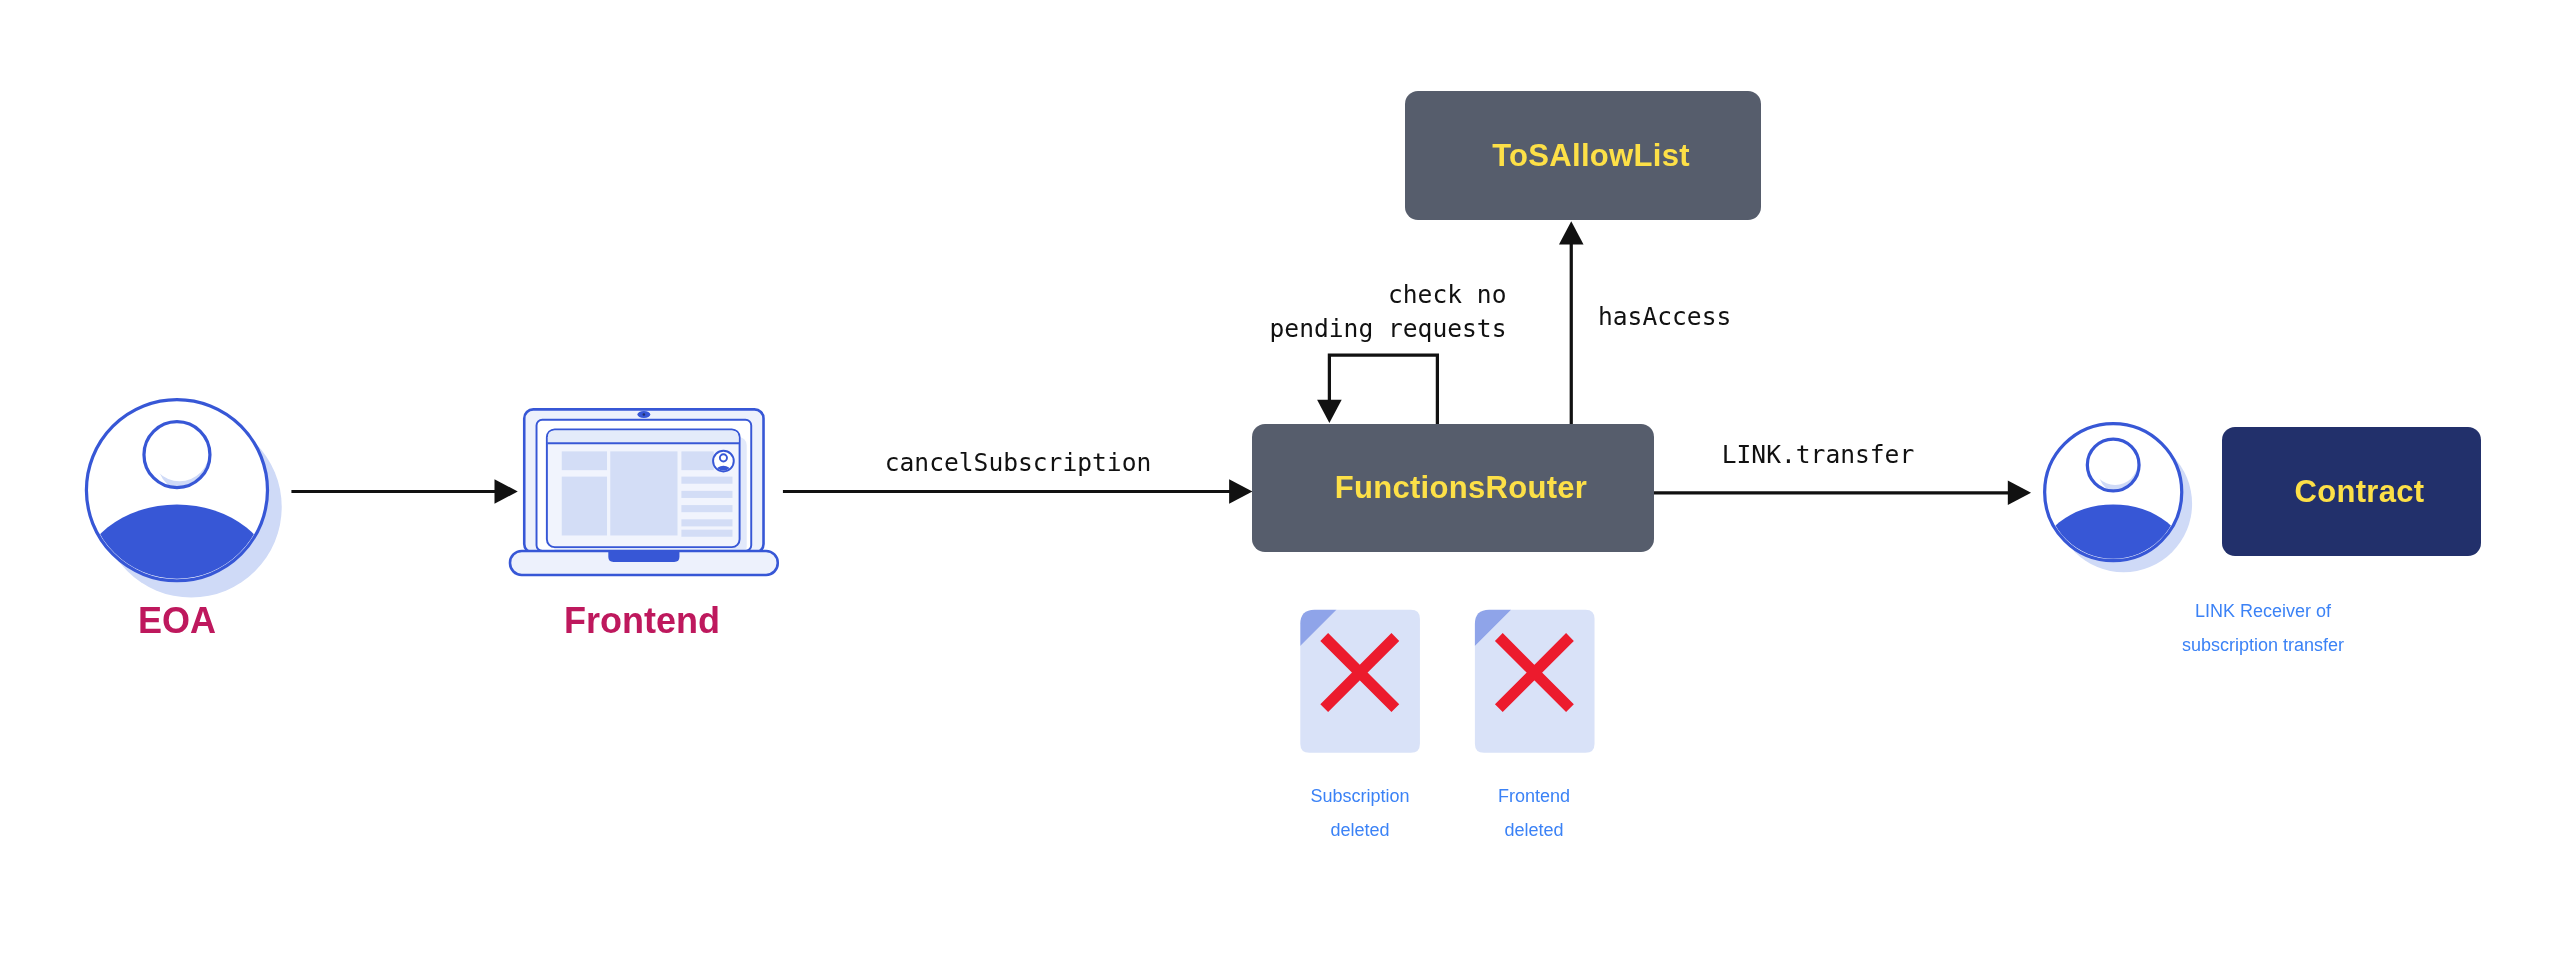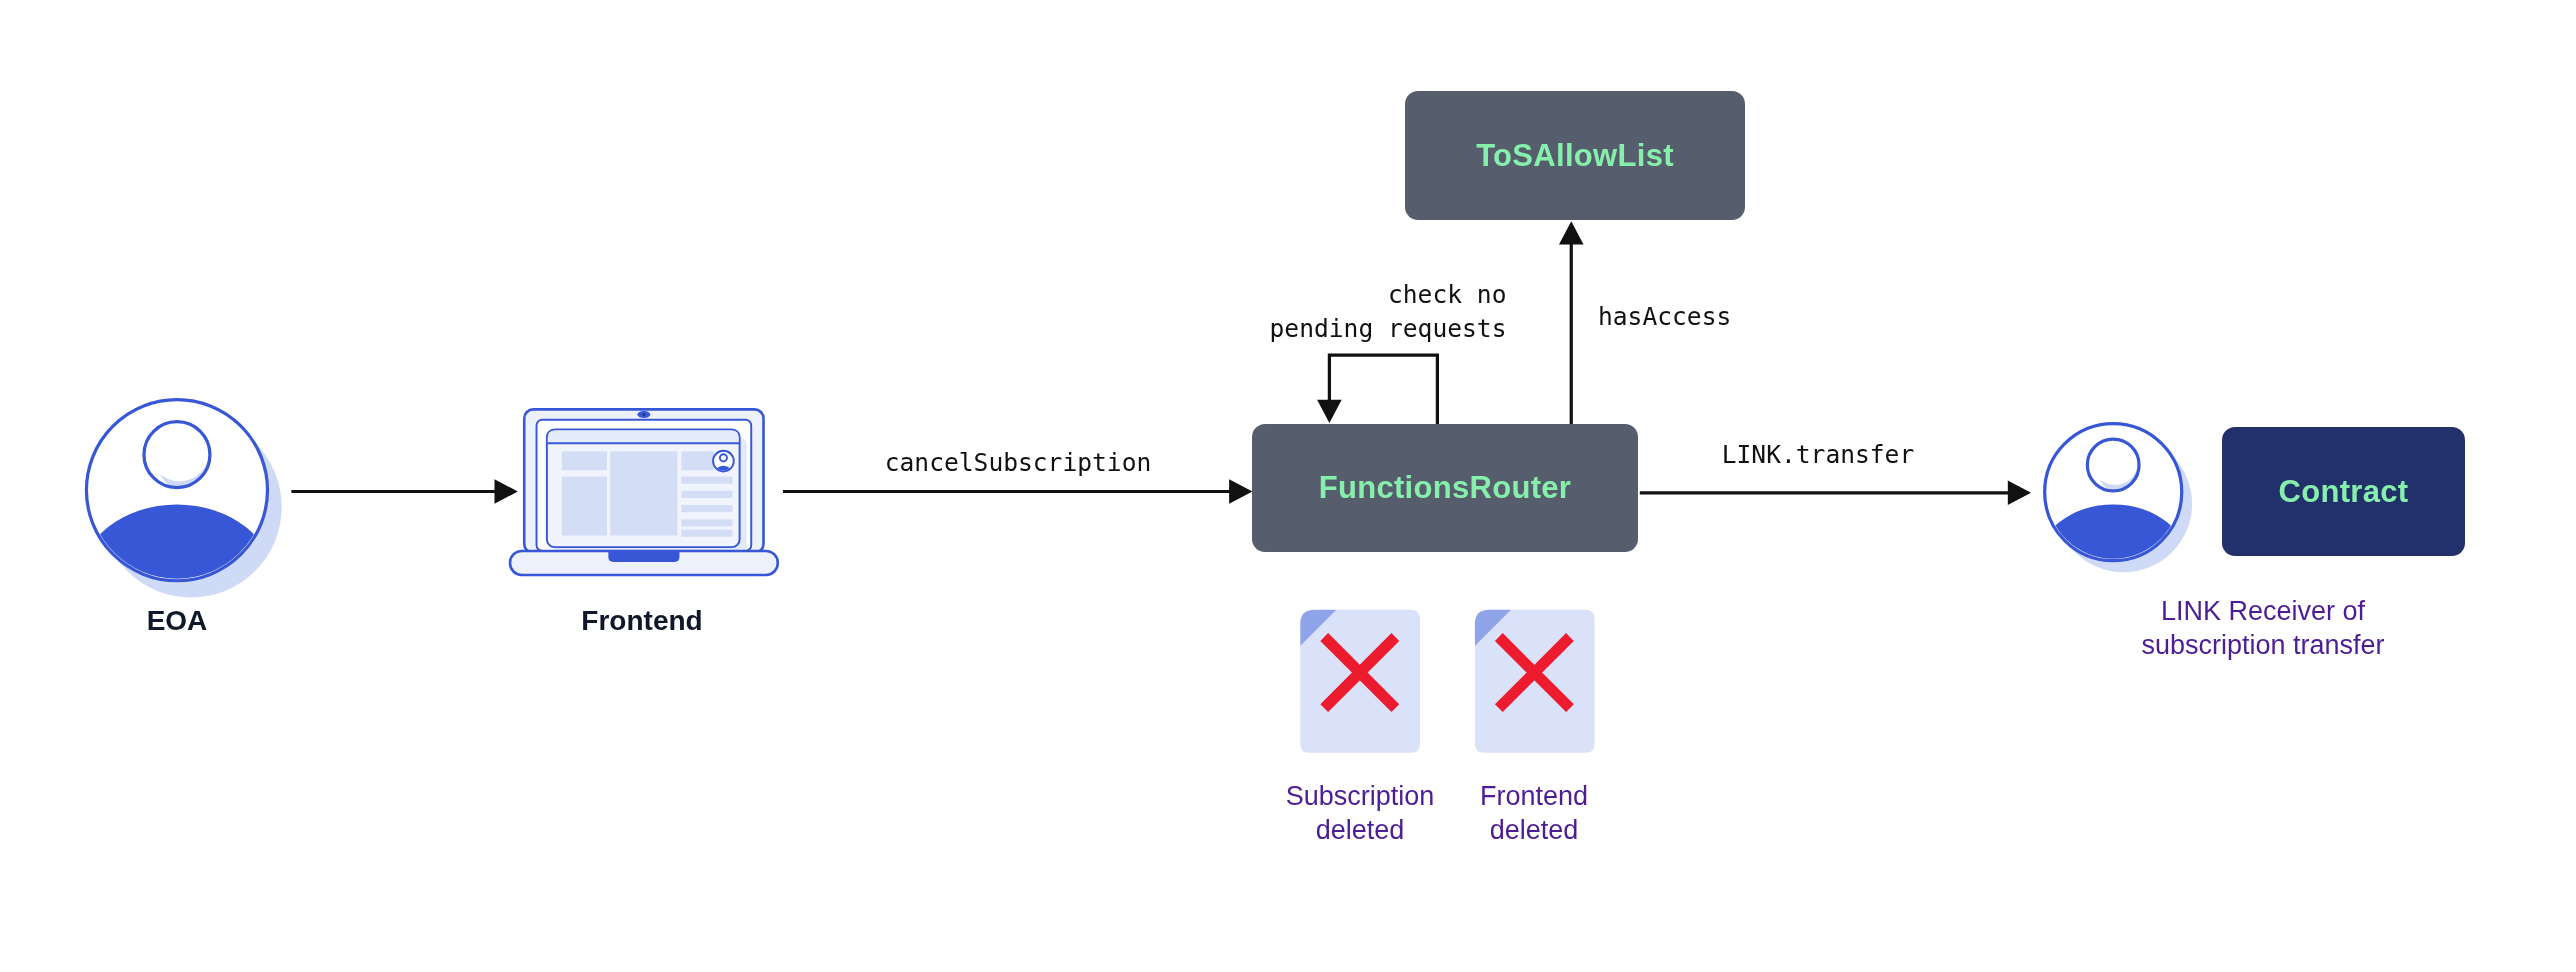--- a/index.html
+++ b/index.html
@@ -8,47 +8,47 @@
     width:2576px;height:972px;
     background:#ffffff;
     font-family:"Liberation Sans", sans-serif;
     overflow:hidden;
   }
   #gfx{position:absolute;left:0;top:0;width:2576px;height:972px;}
 
   .node{
     position:absolute;
     display:flex;align-items:center;justify-content:center;
-    color:#86efac;font-weight:bold;font-size:31px;
-    border-radius:13px;letter-spacing:0.3px;
+    color:#fde047;font-weight:bold;font-size:31px;
+    border-radius:13px;letter-spacing:0.3px;padding-left:16px;
   }
   #node-tos{left:1405px;top:91px;width:340px;height:129px;background:#565D6C;}
   #node-router{left:1252px;top:424px;width:386px;height:128px;background:#565D6C;}
   #node-contract{left:2222px;top:427px;width:243px;height:129px;background:#22306B;}
 
   .mono{
     position:absolute;
     font-family:"DejaVu Sans Mono", monospace;
     font-size:24.6px;color:#111111;white-space:nowrap;
   }
   #lbl-cancel{left:1018px;top:462px;transform:translate(-50%,-50%);}
   #lbl-transfer{left:1818px;top:454px;transform:translate(-50%,-50%);}
   #lbl-hasaccess{left:1598px;top:316px;transform:translateY(-50%);}
   #lbl-loop{left:1388px;top:312px;transform:translate(-50%,-50%);text-align:right;line-height:34px;}
 
   .big-cap{
     position:absolute;transform:translate(-50%,-50%);
-    font-size:28px;font-weight:bold;color:#0f172a;white-space:nowrap;
+    font-size:36px;font-weight:bold;color:#be185d;white-space:nowrap;
   }
   #cap-eoa{left:177px;top:621px;}
   #cap-frontend{left:642px;top:621px;}
 
   .small-cap{
     position:absolute;transform:translate(-50%,-50%);
-    font-size:27px;color:#4c1d95;text-align:center;line-height:34px;white-space:nowrap;
+    font-size:18px;color:#3b82f6;text-align:center;line-height:34px;white-space:nowrap;
   }
   #cap-receiver{left:2263px;top:628px;}
   #cap-doc1{left:1360px;top:813px;}
   #cap-doc2{left:1534px;top:813px;}
 </style>
 </head>
 <body>
 
 <div id="canvas">
 

